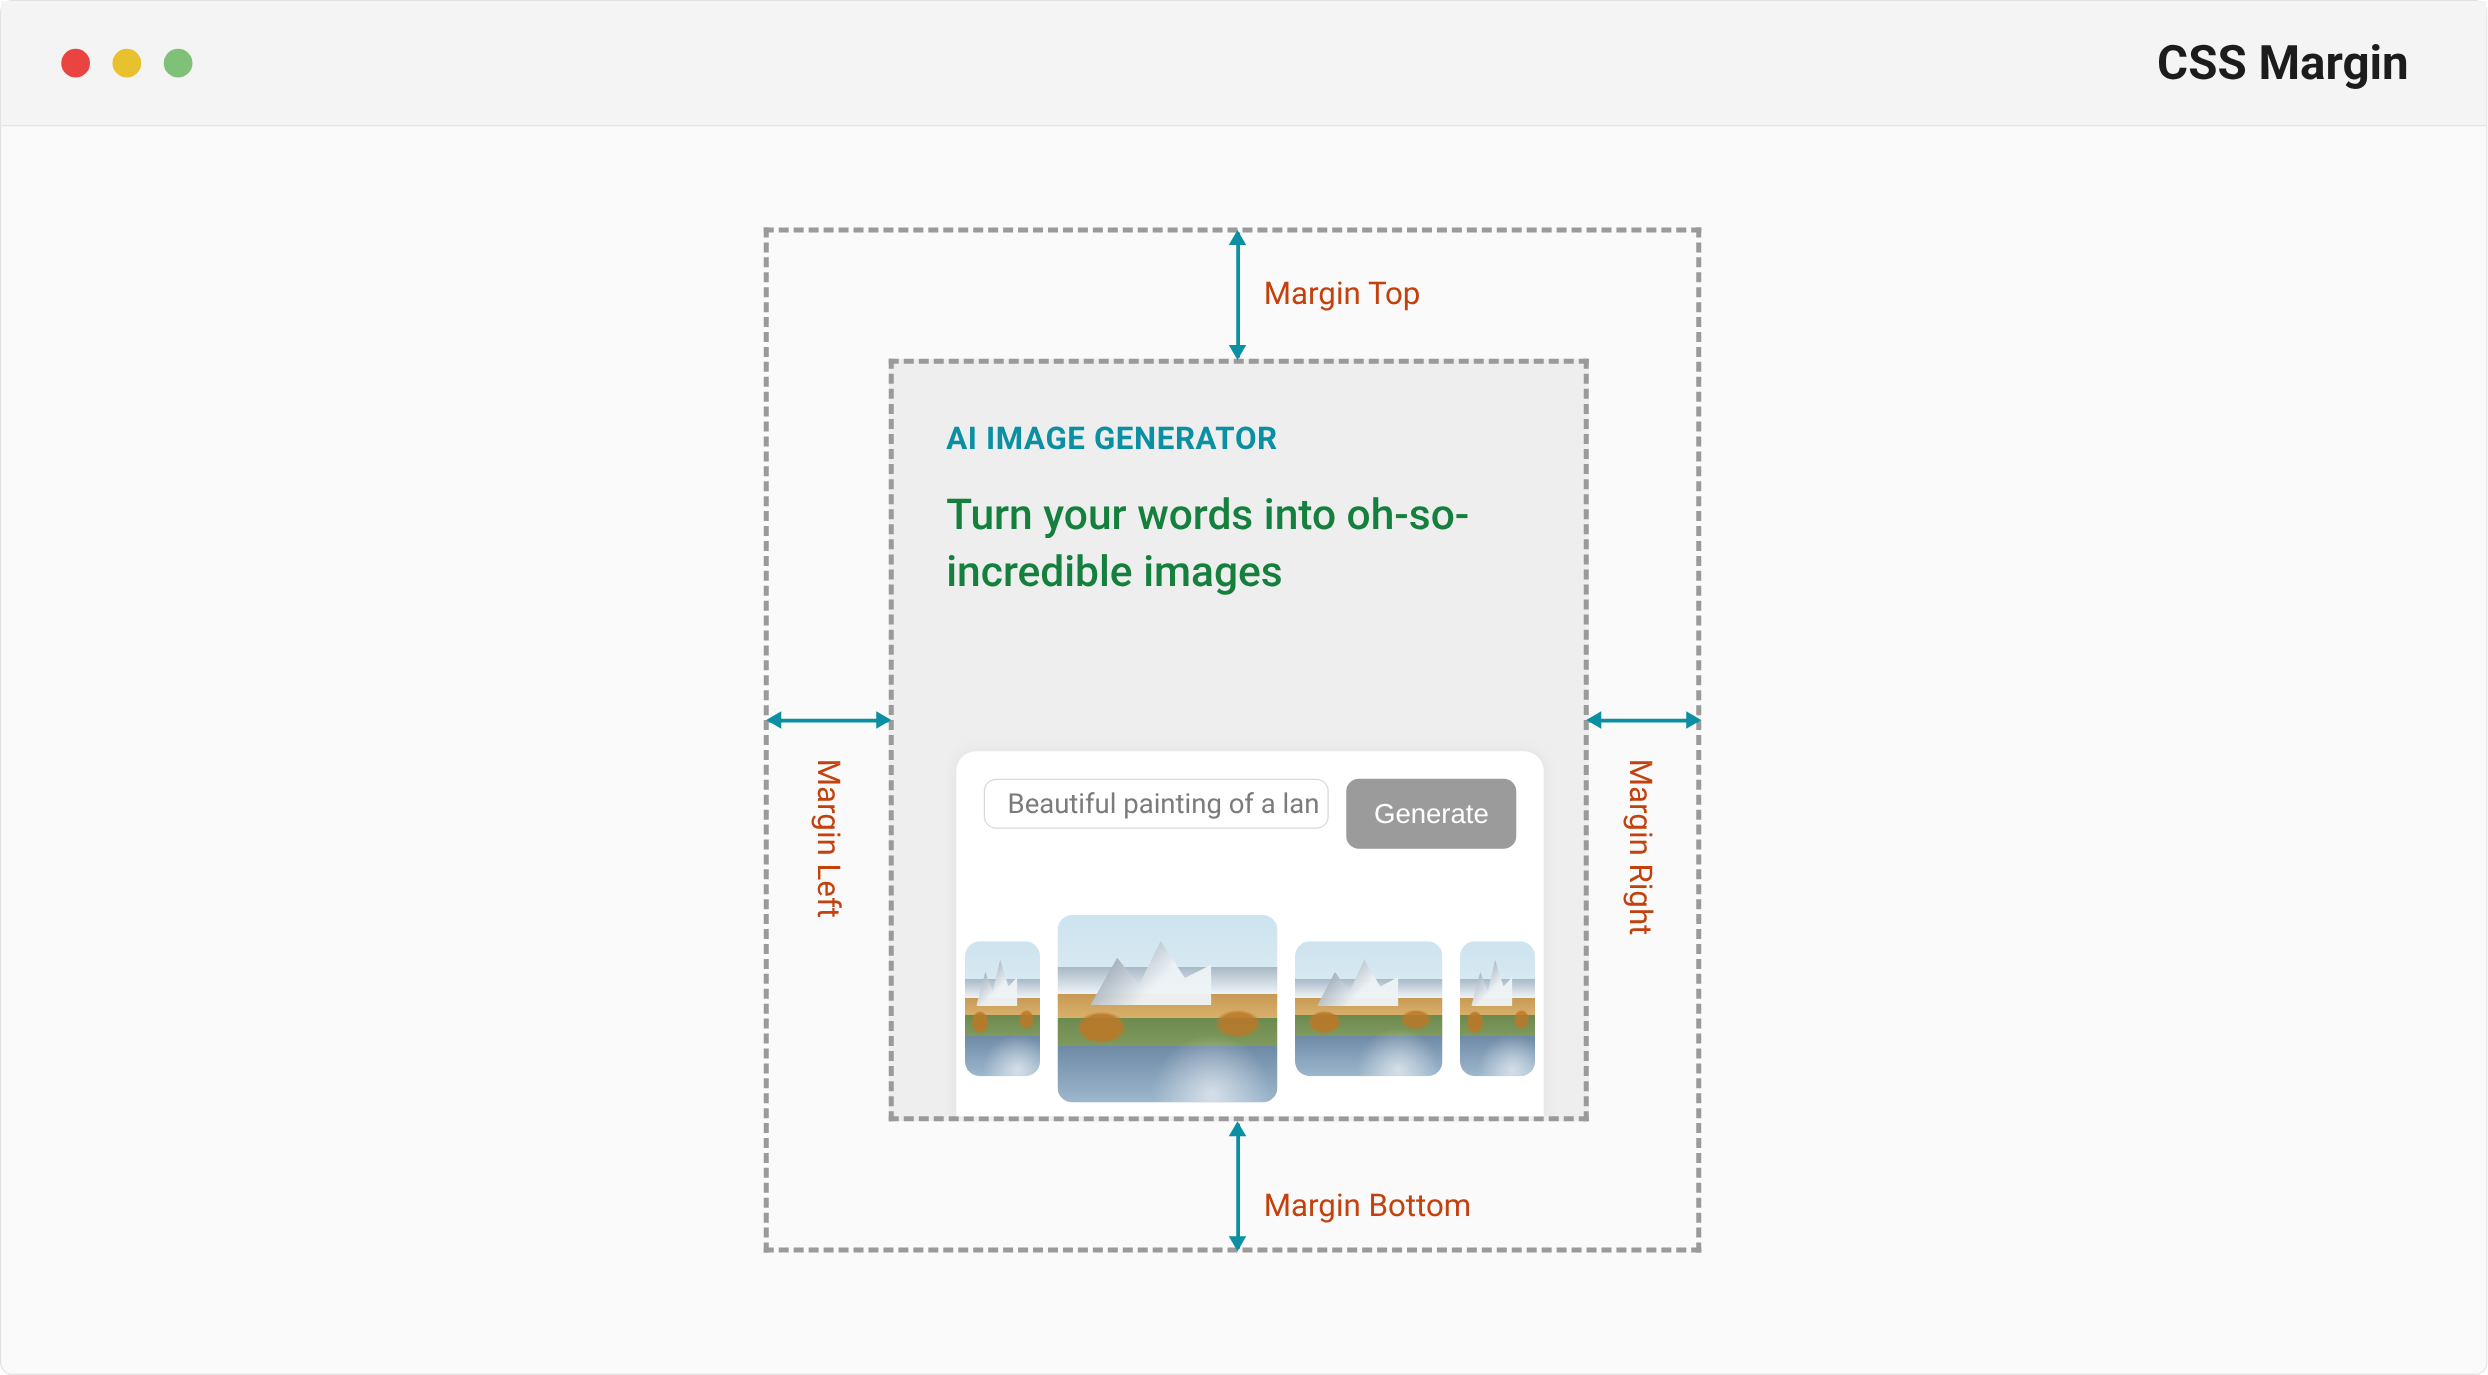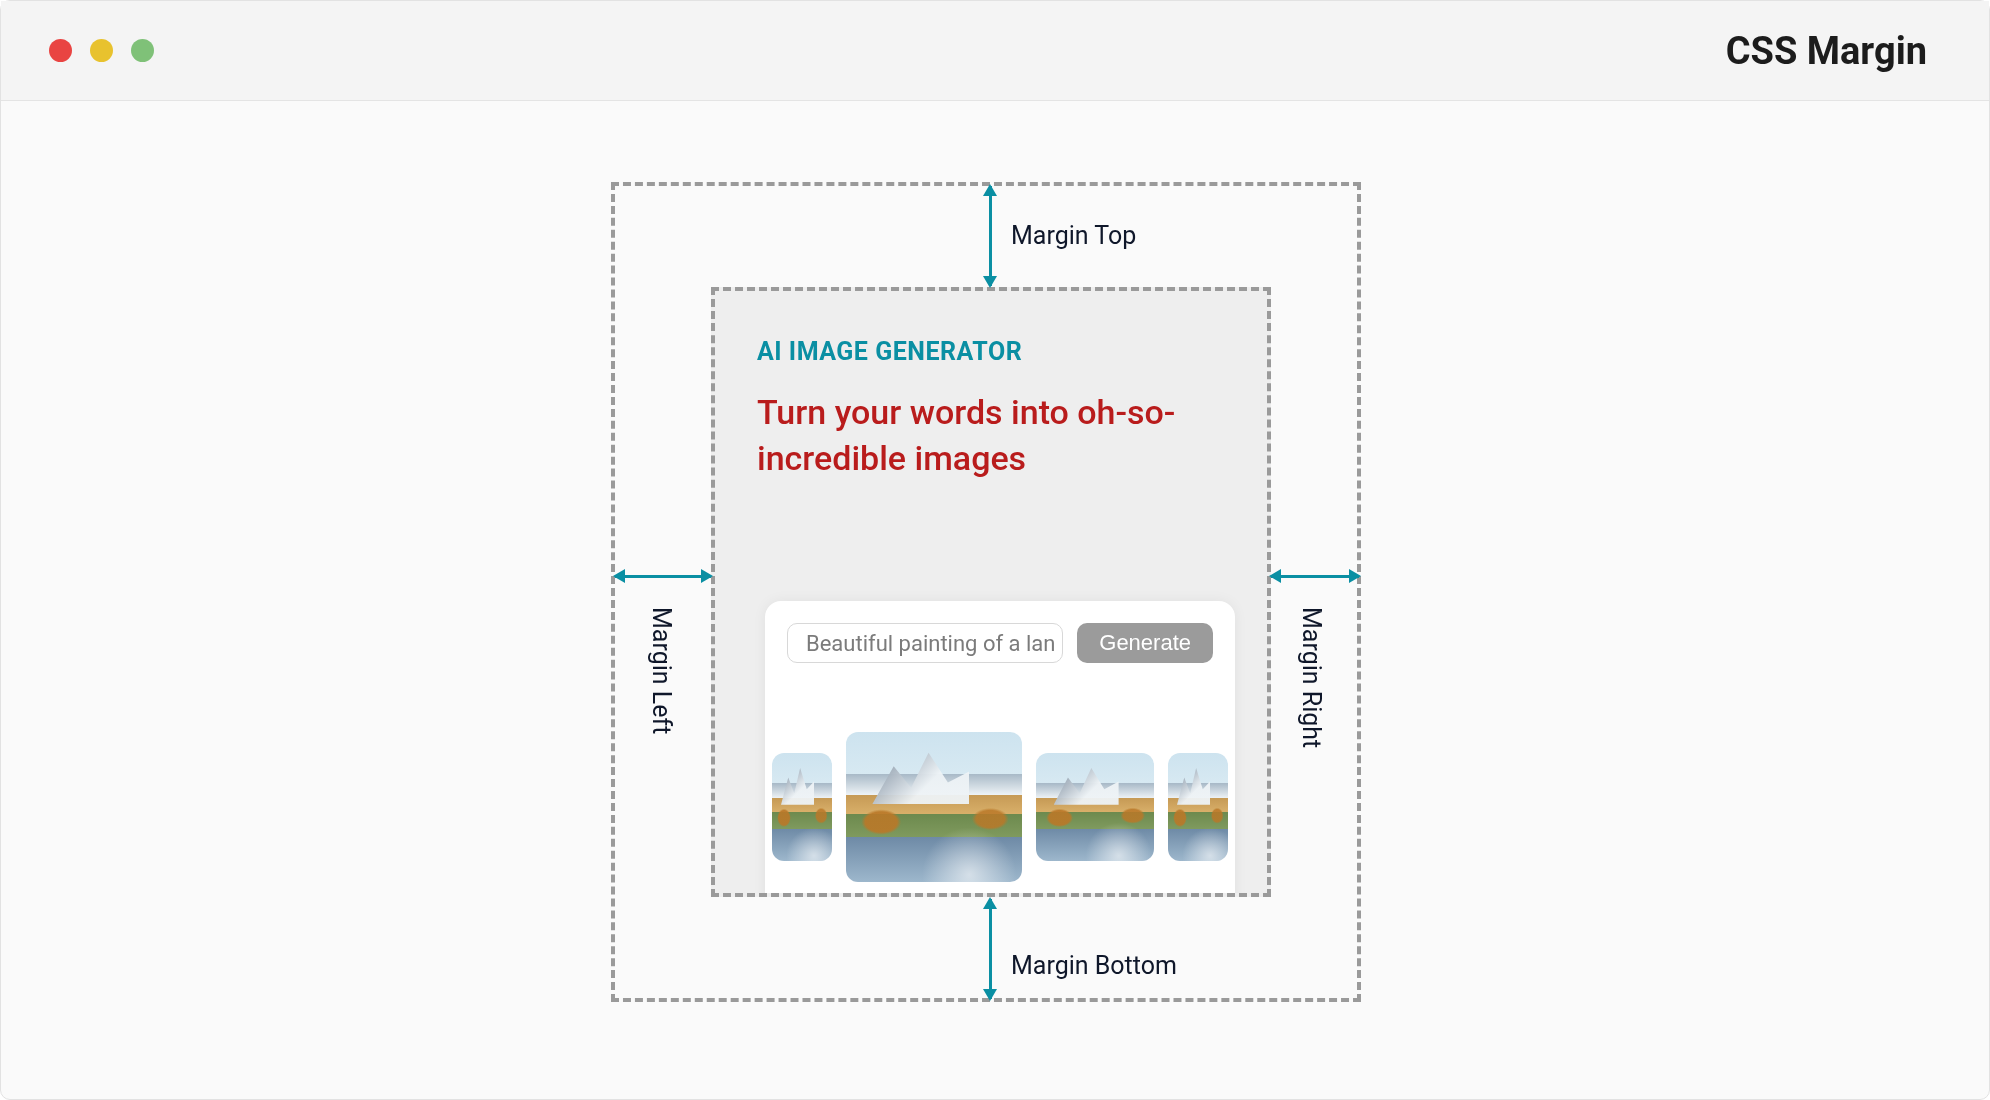--- a/index.html
+++ b/index.html
@@ -72,21 +72,21 @@
     padding: 46px 42px 0 42px;
   }
   .eyebrow {
     color: #0a8fa3;
     font-size: 25px;
     font-weight: 700;
     letter-spacing: 0.5px;
     margin-bottom: 24px;
   }
   .headline {
-    color: #b91c1c;
+    color: #15803d;
     font-size: 34px;
     font-weight: 500;
     line-height: 1.35;
   }
   .prompt-card {
     position: absolute;
     left: 50px;
     right: 32px;
     top: 310px;
     bottom: -20px;
@@ -108,21 +108,21 @@
     padding: 0 18px;
     font-size: 22px;
     color: #7b7b7b;
     background: #fff;
     display: flex;
     align-items: center;
     overflow: hidden;
     white-space: nowrap;
   }
   .gen-btn {
-    height: 40px;
+    height: 56px;
     padding: 0 22px;
     background: #9b9b9b;
     color: #fff;
     font-size: 22px;
     border: none;
     border-radius: 10px;
     cursor: pointer;
   }
   .thumbs {
     position: absolute;
@@ -203,21 +203,21 @@
     border-right: 12px solid #0a8fa3;
   }
   .arrow.horz .head.right {
     top: -6px; right: -2px;
     border-top: 7px solid transparent;
     border-bottom: 7px solid transparent;
     border-left: 12px solid #0a8fa3;
   }
   .mlabel {
     position: absolute;
-    color: #0f172a;
+    color: #c2410c;
     font-size: 25px;
     font-weight: 400;
     white-space: nowrap;
   }
   .mlabel.vlabel {
     writing-mode: vertical-rl;
   }
 </style>
 </head>
 <body>

